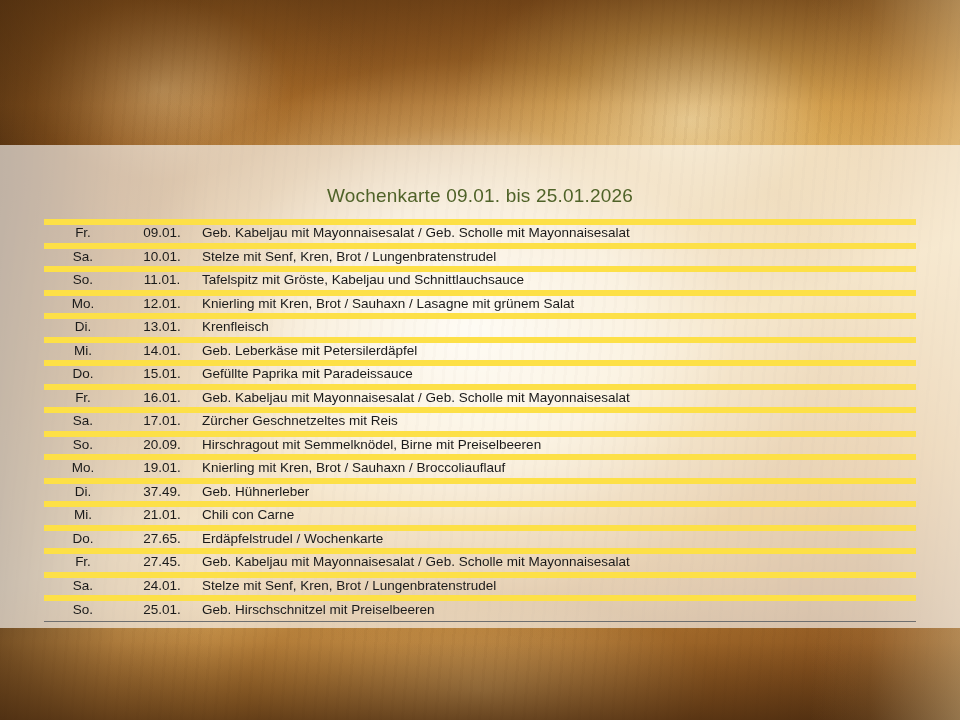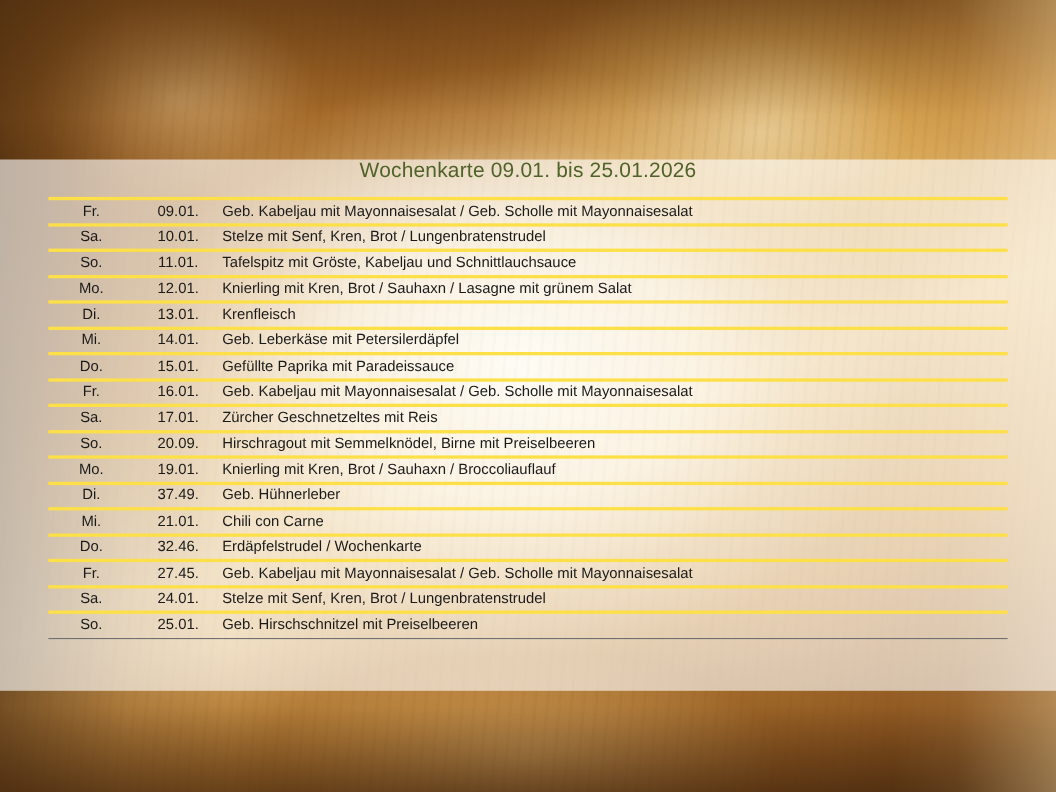--- a/index.html
+++ b/index.html
@@ -76,35 +76,36 @@
     left: 0;
     top: 145px;
     width: 960px;
   }
 
   .title {
     text-align: center;
     color: #4f6228;
     font-size: 19px;
     letter-spacing: 0.2px;
+    padding-top: 40px;
     padding-bottom: 12px;
     white-space: pre;
   }
 
   table.menu {
     border-collapse: collapse;
     margin: 0 auto;
     width: 872px;
     table-layout: fixed;
   }
   table.menu tr {
     height: 23.5px;
   }
   table.menu td {
-    border-top: 3px solid #fde047;
+    border-top: 6px solid #fde047;
     font-size: 13.5px;
     color: #1a1a1a;
     padding: 0 0 1px 0;
     vertical-align: middle;
     line-height: 1.05;
   }
   table.menu tr:last-child td {
     border-bottom: 1px solid #6f6f6f;
   }
   td.day {
@@ -206,21 +207,21 @@
           <td class="date">37.49.</td>
           <td class="dish">Geb. Hühnerleber</td>
         </tr>
         <tr>
           <td class="day">Mi.</td>
           <td class="date">21.01.</td>
           <td class="dish">Chili con Carne</td>
         </tr>
         <tr>
           <td class="day">Do.</td>
-          <td class="date">32.46.</td>
+          <td class="date">27.65.</td>
           <td class="dish">Erdäpfelstrudel / Wochenkarte</td>
         </tr>
         <tr>
           <td class="day">Fr.</td>
           <td class="date">27.45.</td>
           <td class="dish">Geb. Kabeljau mit Mayonnaisesalat / Geb. Scholle mit Mayonnaisesalat</td>
         </tr>
         <tr>
           <td class="day">Sa.</td>
           <td class="date">24.01.</td>

